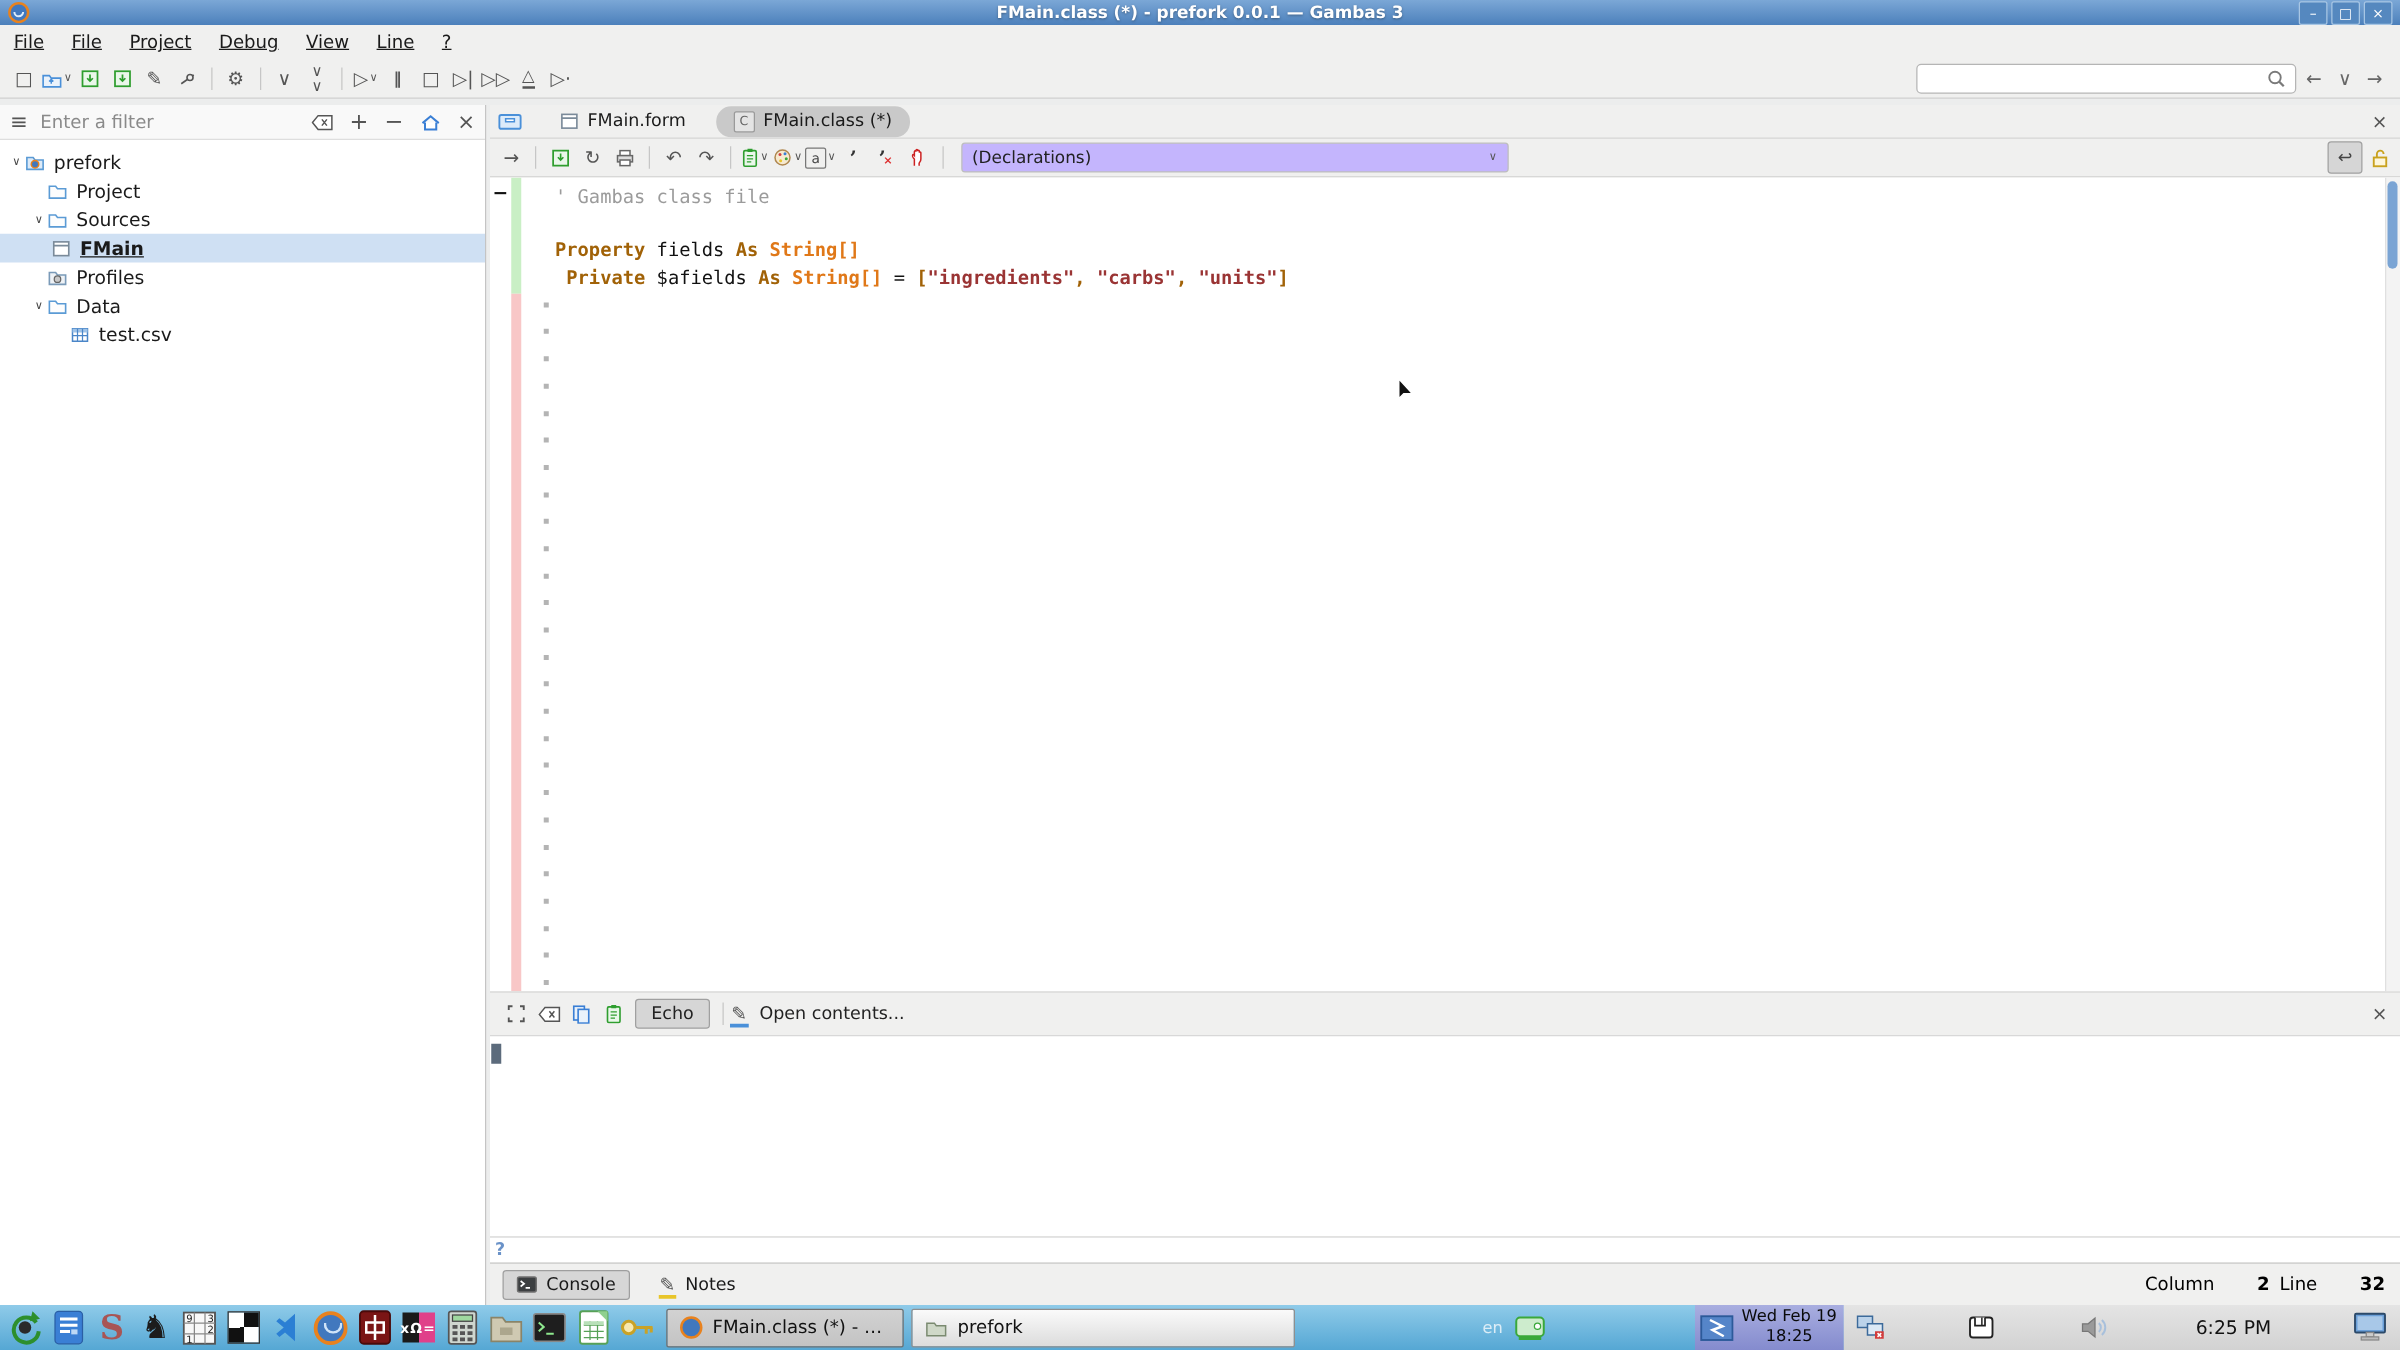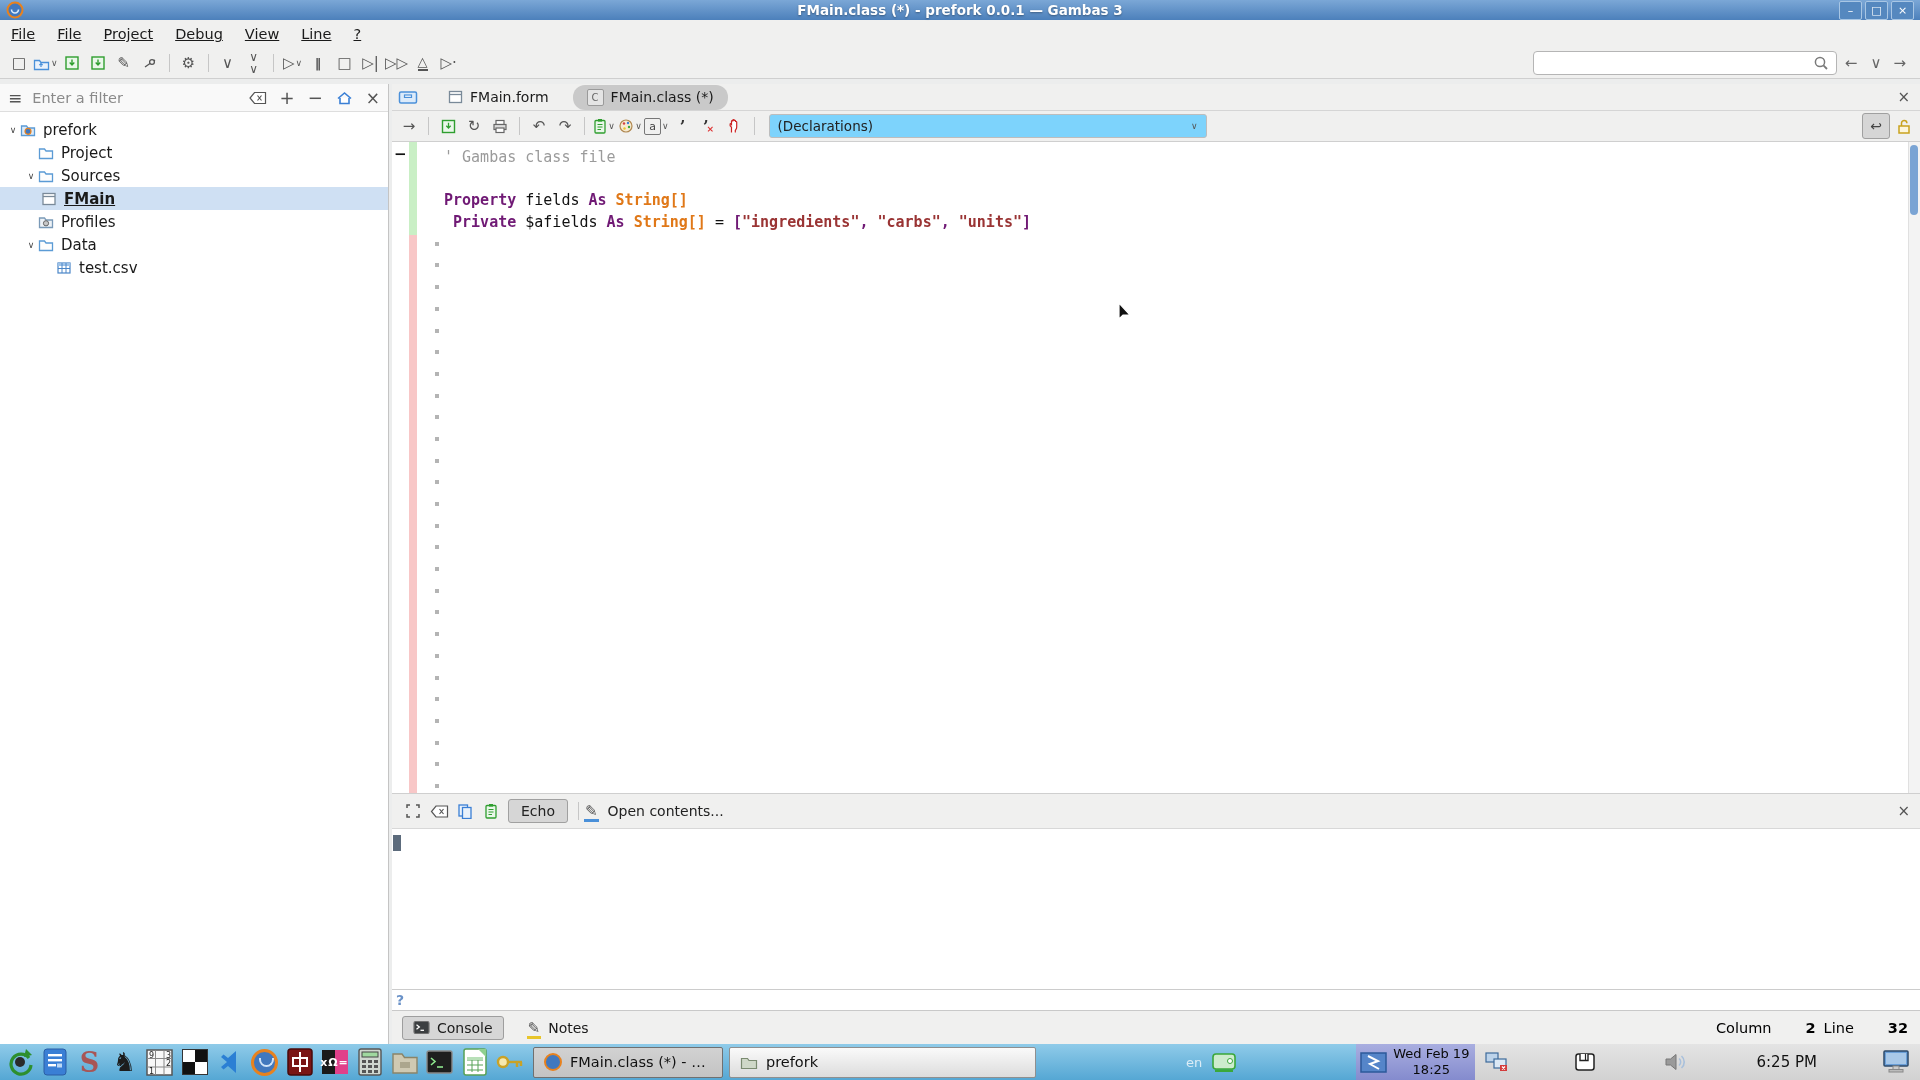--- a/index.html
+++ b/index.html
@@ -48,38 +48,38 @@
   
   #rightpanel{position:absolute;left:392px;right:0;top:0;bottom:0;display:flex;flex-direction:column;background:#f0f0ef;}
   #tabrow{height:26px;display:flex;align-items:center;padding-left:6px;}
   #tabrow .drawer{margin-right:16px;}
   .ed-tab{display:flex;align-items:center;gap:7px;padding:2px 14px;border-radius:12px;font-size:14px;height:21px;margin-right:10px;}
   .ed-tab.active{background:#c9c9c9;}
   .cicon{width:15px;height:15px;border:1px solid #9a9a9a;background:#e4e4e4;color:#666;font-size:10px;display:flex;align-items:center;justify-content:center;border-radius:2px;}
   #tabrow .closex{margin-left:auto;margin-right:10px;color:#555;font-size:15px;}
   
   #edtoolbar{height:30px;border-top:1px solid #d5d5d5;border-bottom:1px solid #cfcfcf;background:#f0f0ef;display:flex;align-items:center;padding:0 8px 0 4px;}
-  .combo{width:420px;height:22px;border:1px solid #bdbdbd;border-radius:3px;background:#7dd3fc;display:flex;align-items:center;padding:0 8px;font-size:13.5px;color:#222;margin-left:8px;}
+  .combo{width:420px;height:22px;border:1px solid #bdbdbd;border-radius:3px;background:#c4b5fd;display:flex;align-items:center;padding:0 8px;font-size:13.5px;color:#222;margin-left:8px;}
   .combo .chev{margin-left:auto;}
   .boxeda{width:15px;height:15px;border:1px solid #777;border-radius:2px;font-size:11px;display:flex;align-items:center;justify-content:center;color:#444;}
   .quoteg{font-weight:bold;font-size:16px;color:#333;font-family:"DejaVu Serif",serif;}
   .redx{color:#d33;font-size:9px;font-weight:bold;margin-left:-2px;margin-top:6px;}
   #edtb-right{margin-left:auto;display:flex;align-items:center;gap:6px;}
   .pressedbtn{background:#d6d6d6;border:1px solid #a0a0a0;border-radius:3px;width:26px;height:24px;display:flex;align-items:center;justify-content:center;color:#444;font-size:14px;}
   
   #editor{flex:1;background:#fff;position:relative;overflow:hidden;}
   #gutter{position:absolute;left:0;top:0;bottom:0;width:17px;}
   #fold-minus{position:absolute;left:2px;top:5px;width:11px;height:14px;color:#111;font-weight:bold;font-size:15px;line-height:14px;}
   #strip-green{position:absolute;left:17px;top:0;width:8px;height:93px;background:#c9efc5;}
   #strip-pink{position:absolute;left:17px;top:93px;bottom:0;width:8px;background:#f8c7c7;}
   #code-lines{position:absolute;left:16px;top:5px;right:12px;padding-left:36px;font-family:"DejaVu Sans Mono","Liberation Mono",monospace;font-size:15px;}
   .cl{height:21.7px;line-height:21.7px;white-space:pre;}
   .cl.dot::before{content:"";display:inline-block;width:4px;height:4px;background:#b4b4b4;margin-left:-9px;margin-bottom:3px;}
   .tk-c{color:#9b9b9b;}
-  .tk-k{color:#701a75;font-weight:bold;}
+  .tk-k{color:#a16207;font-weight:bold;}
   .tk-t{color:#e07818;font-weight:bold;}
   .tk-s{color:#9a3434;font-weight:bold;}
   .tk-p{color:#111;}
   #ed-scroll{position:absolute;right:0;top:0;bottom:0;width:11px;background:#f3f3f3;border-left:1px solid #e0e0e0;}
   #ed-thumb{position:absolute;top:3px;left:1px;width:8px;height:70px;background:#7aa4d4;border-radius:4px;}
   
   #ctoolbar{height:34px;background:#f0f0ef;border-top:1px solid #cfcfcf;display:flex;align-items:center;padding:0 10px 0 8px;}
   .echo-btn{background:#d6d6d6;border:1px solid #a0a0a0;border-radius:3px;padding:3px 12px;font-size:14px;color:#222;margin:0 4px;}
   .open-contents{font-size:14px;color:#222;margin-left:10px;}
   #ctoolbar .closex{margin-left:auto;color:#555;font-size:15px;}

